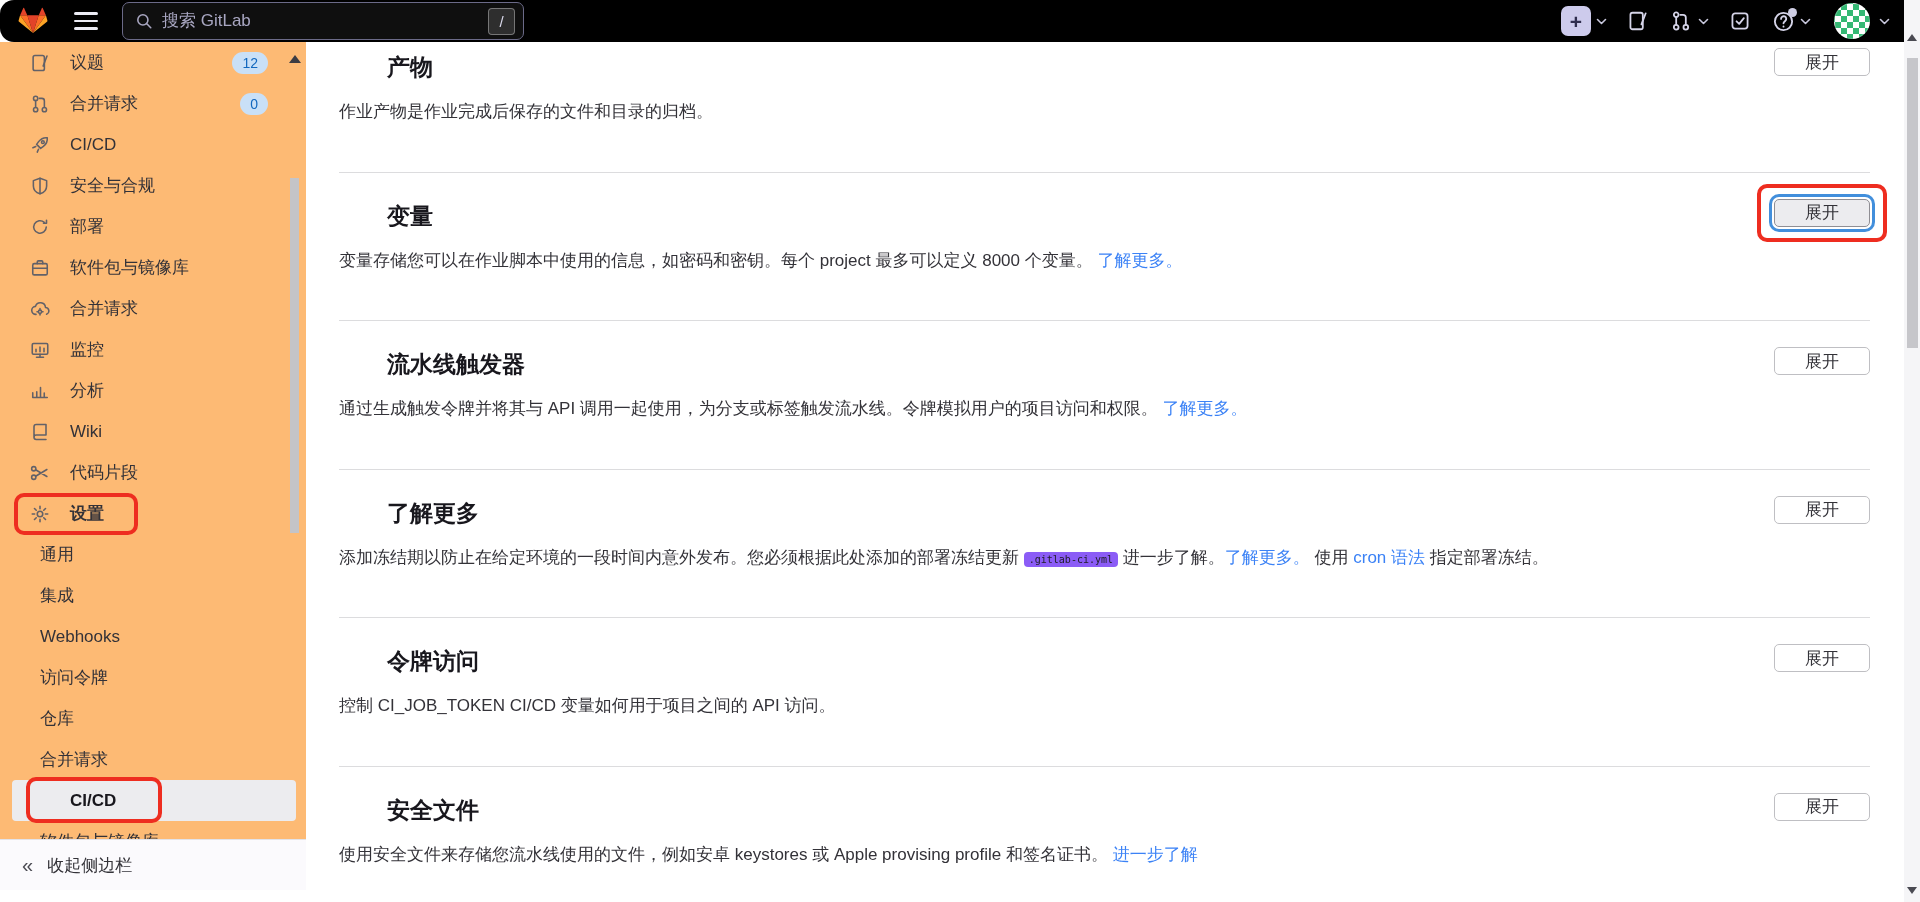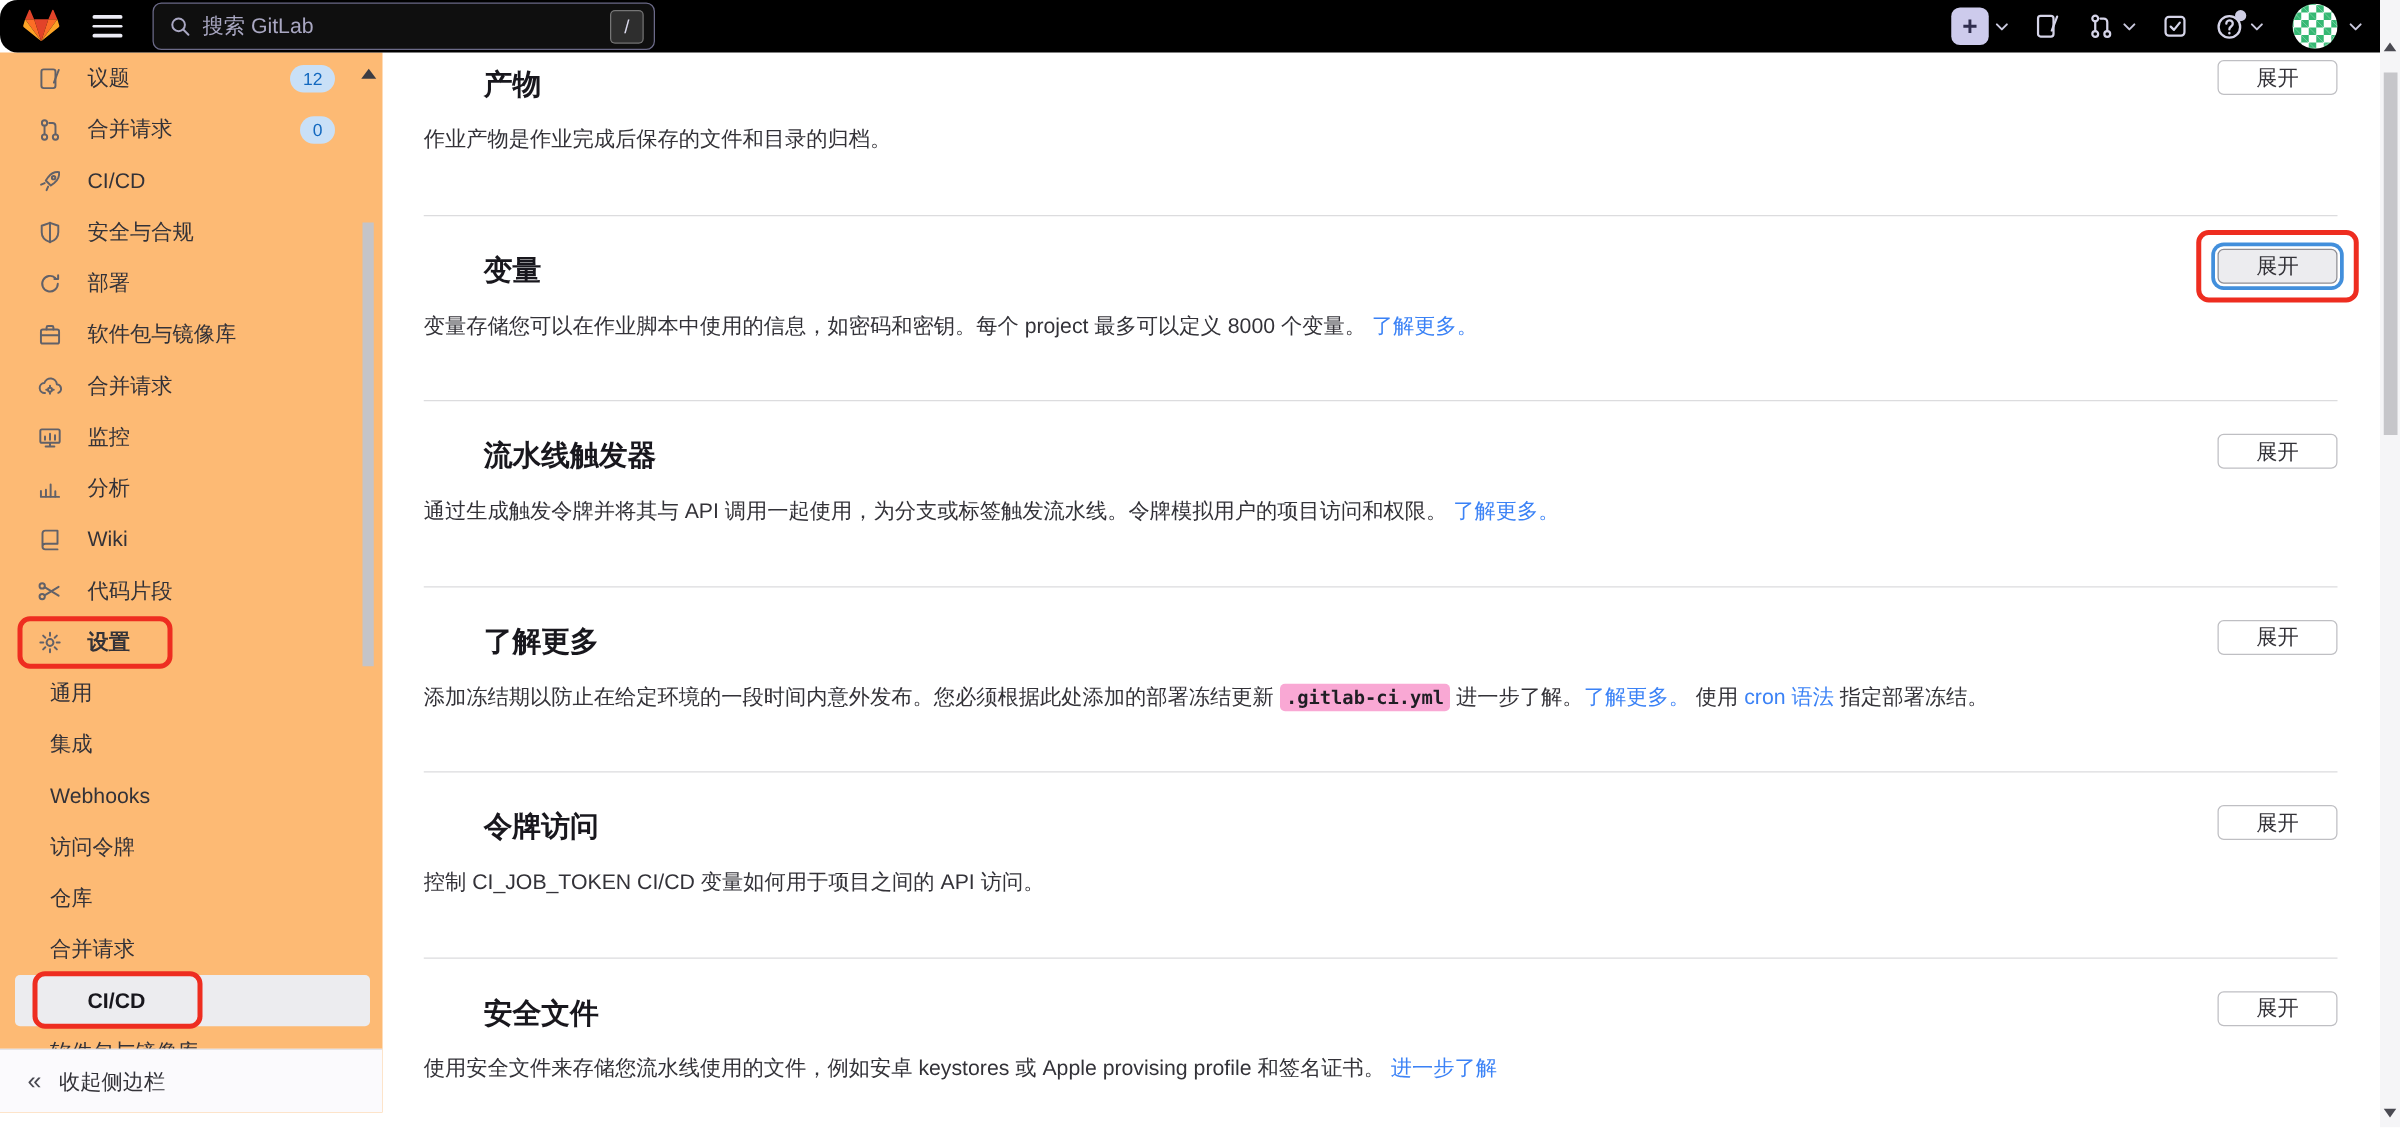--- a/index.html
+++ b/index.html
@@ -53,21 +53,21 @@
   .sb-scroll-thumb { position:absolute; top:136px; right:7px; width:9px; height:355px; background:#c4c4c8; z-index:3; }
 
   
   .content { flex:1; background:#fff; padding:0 50px 0 33px; overflow:hidden; }
   .section { position:relative; padding:28px 0 47px; border-bottom:1px solid #dcdcde; }
   .section.first { padding-top:10px; }
   .section.last { border-bottom:none; }
   .sec-title { font-size:23px; font-weight:700; color:#18171d; margin-bottom:16px;margin-left:48px; }
   .sec-desc { font-size:17px; color:#333238; line-height:1.5; padding-right:0; }
   .sec-desc a { color:#3b82f6; text-decoration:none; cursor:pointer; }
-  .code { font-family:"DejaVu Sans Mono","Liberation Mono",monospace; font-size:15px; background:#f9a8d4; color:#1f1e24; border-radius:4px; padding:2px 5px;font-weight:bold; }
+  .code { font-family:"DejaVu Sans Mono","Liberation Mono",monospace; font-size:10px; background:#8b5cf6; color:#1f1e24; border-radius:4px; padding:2px 5px; }
   .btn-area { position:absolute; right:0; top:26px; }
   .section.first .btn-area { top:6px; }
   .btn { min-width:96px; height:28px; font-size:17px; font-family:inherit; color:#333238; background:#fff; border:1px solid #bfbfc3; border-radius:5px; padding:0 20px; cursor:pointer; }
   .btn.focused { background:#ececef; border-color:#8f8e94; box-shadow:0 0 0 2px #fff, 0 0 0 5px #428fdc; }
   .btn-wrap { position:relative; display:inline-block; }
   .red-box.btn-ann { left:-17px; right:-17px; top:-15px; bottom:-15px; }
 
   
   .page-scrollbar { position:absolute; top:0; right:0; width:16px; height:902px; background:#f5f5f7; z-index:10; }
   .ps-up { position:absolute; top:34px; left:3px; width:0; height:0; border-left:5px solid transparent; border-right:5px solid transparent; border-bottom:7px solid #4a4a52; }

